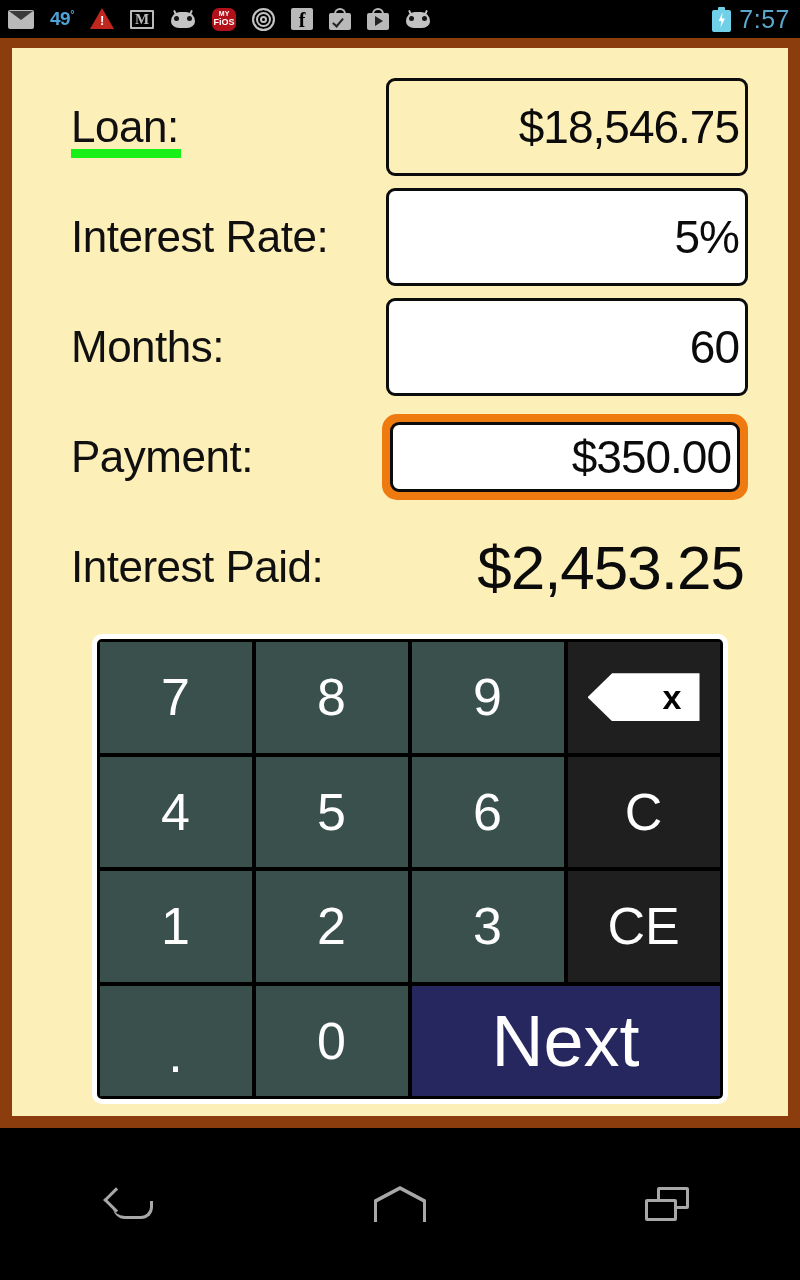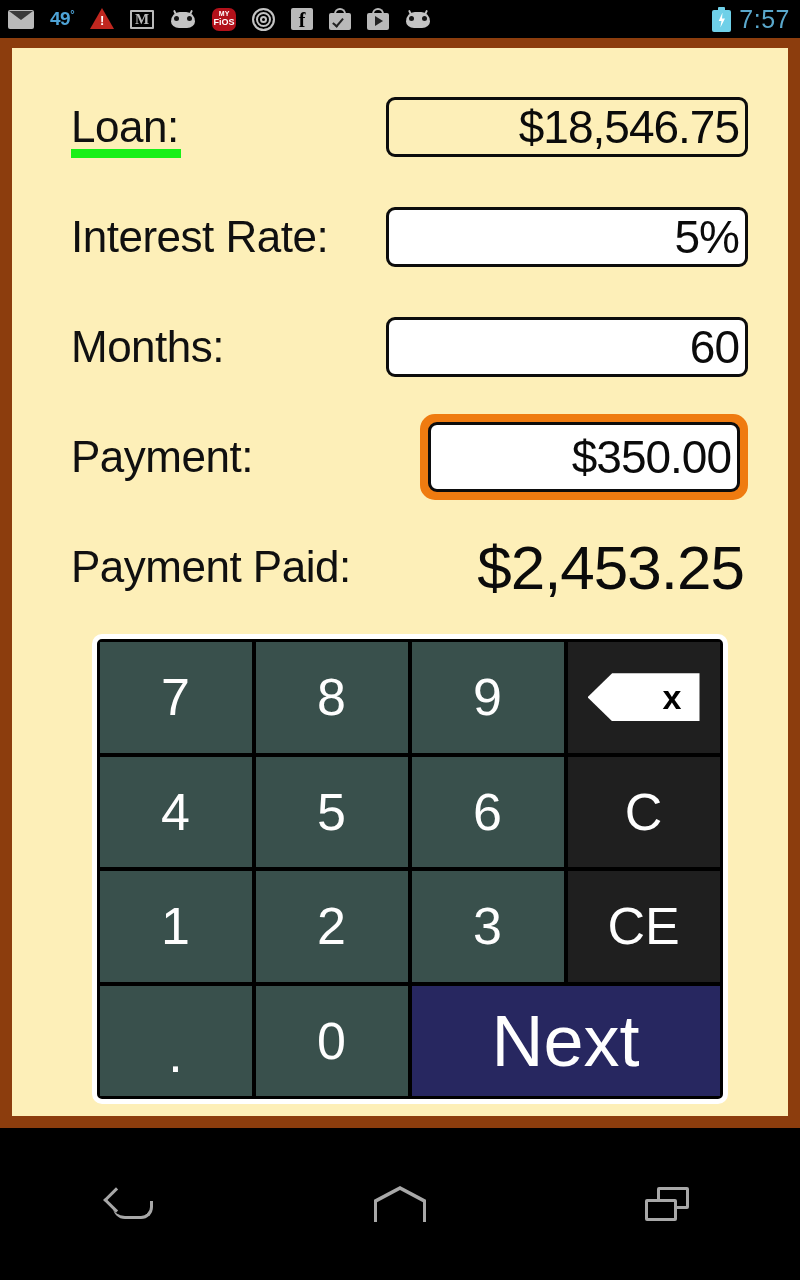--- a/index.html
+++ b/index.html
@@ -150,35 +150,35 @@
     letter-spacing: -0.5px;
   }
   .label-wrap { position: relative; display: inline-block; }
   .label-underline {
     position: absolute; left: 0; right: -2px; bottom: -6px; height: 9px;
     background: #18f018;
   }
   .spacer { flex: 1 1 auto; }
 
   .field {
-    width: 362px; height: 60px; flex: 0 0 auto;
+    width: 362px; height: 98px; flex: 0 0 auto;
     border: 3px solid #0c0c0c; border-radius: 9px;
     background: #ffffff;
     display: flex; align-items: center; justify-content: flex-end;
     padding: 0 6px 0 10px;
     font-size: 46px; color: #0b0b0b; letter-spacing: -1px;
     overflow: hidden;
   }
   .field.transparent { background: transparent; }
   .field-focus {
     flex: 0 0 auto;
     border: 6px solid #ef7b10; border-radius: 15px; padding: 2px;
     background: #ef7b10;
   }
-  .field-focus .field { width: 312px; height: 70px; }
+  .field-focus .field { width: 350px; height: 70px; }
 
   .readonly-val {
     font-size: 62px; color: #0b0b0b; letter-spacing: -1px;
     padding-right: 4px;
   }
 
   
   .keypad-wrap { flex: 1 1 auto; display: flex; align-items: flex-start;
     justify-content: center; padding-top: 12px; }
   .keypad {
@@ -342,21 +342,21 @@
 
       <div class="row">
         <div class="label">Payment:</div>
         <div class="spacer"></div>
         <div class="field-focus">
           <div class="field">$350.00</div>
         </div>
       </div>
 
       <div class="row">
-        <div class="label">Payment Paid:</div>
+        <div class="label">Interest Paid:</div>
         <div class="spacer"></div>
         <div class="readonly-val">$2,453.25</div>
       </div>
 
       <div class="keypad-wrap">
         <div class="keypad">
 
           <div class="key num">7</div>
           <div class="key num">8</div>
           <div class="key num">9</div>

